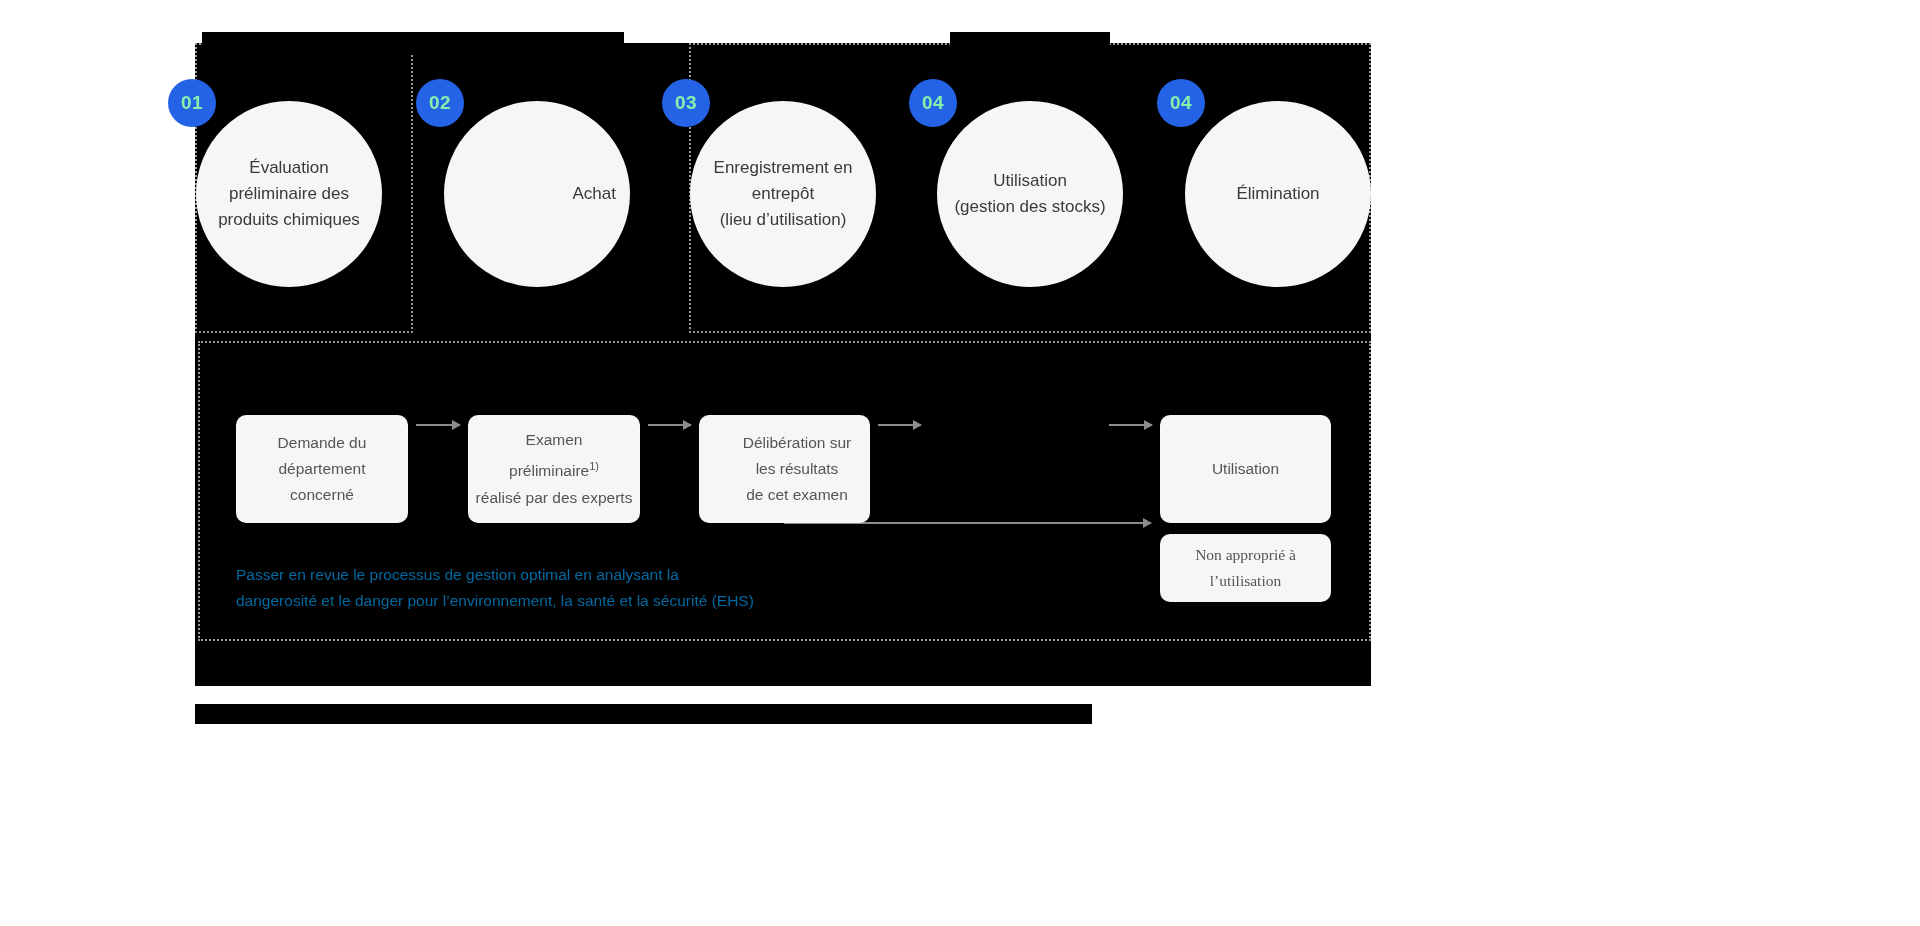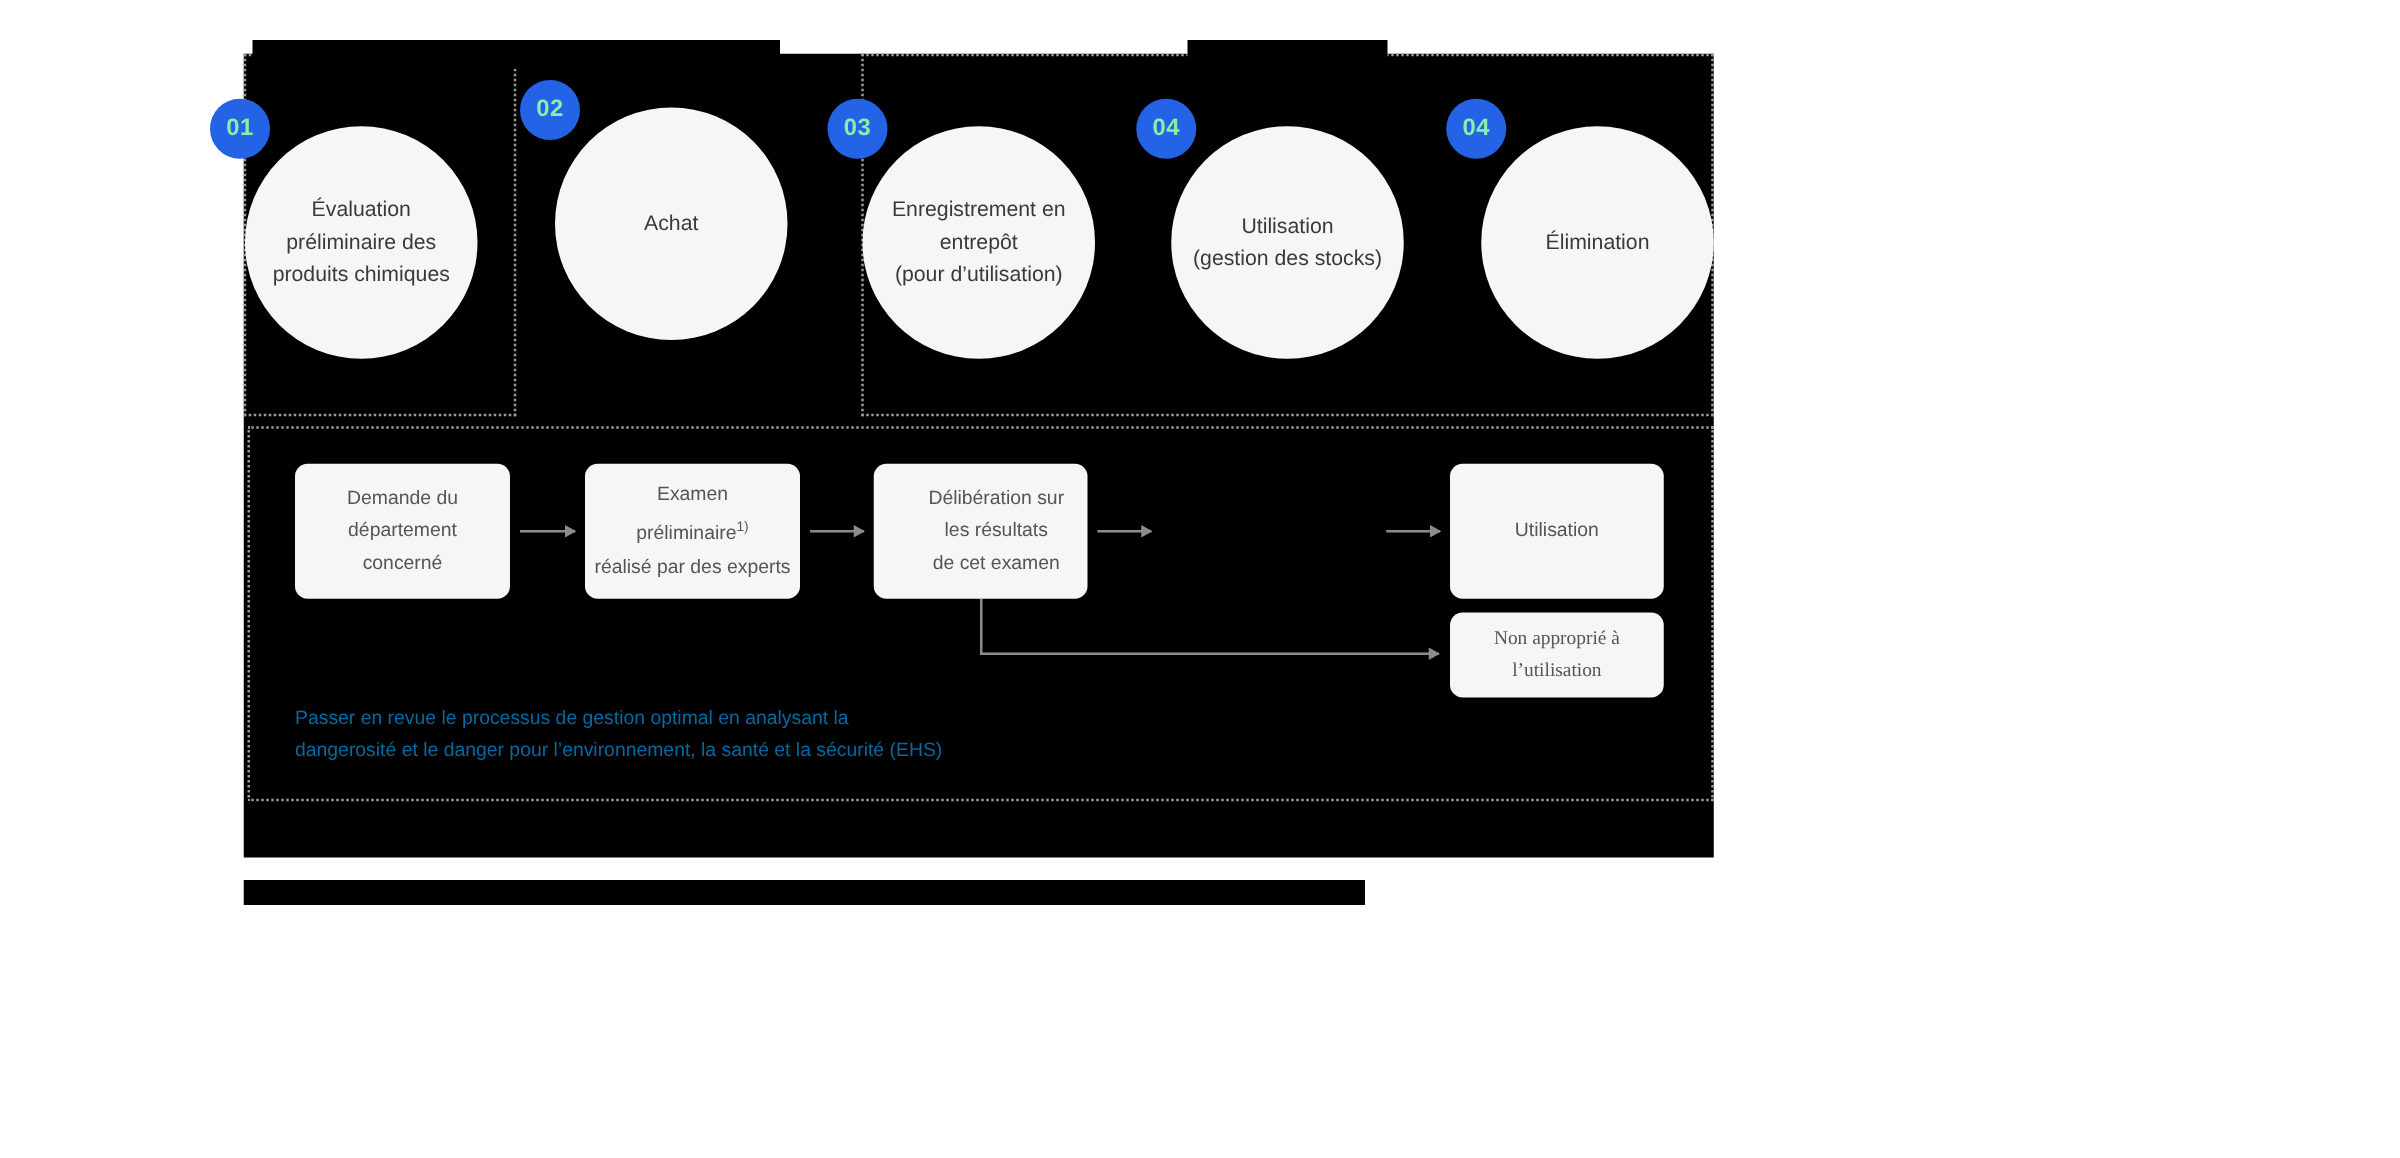--- a/index.html
+++ b/index.html
@@ -86,34 +86,35 @@
     font-size: 19px;
     font-weight: bold;
     display: flex;
     align-items: center;
     justify-content: center;
     z-index: 5;
     letter-spacing: .5px;
   }
 
   #circle-1 { left: 196px; top: 101px; }
-  #circle-2 { left: 444px; top: 86px; }
+  #circle-2 { left: 444px; top: 101px; justify-content: flex-end; }
   #circle-3 { left: 690px; top: 101px; }
   #circle-4 { left: 937px; top: 101px; }
   #circle-5 { left: 1185px; top: 101px; }
 
   
   .proc-box {
     position: absolute;
     background: #f6f6f6;
     border-radius: 10px;
     display: flex;
     align-items: center;
     justify-content: center;
     z-index: 4;
+    margin-top: 44px;
   }
   .proc-label {
     font-size: 15.5px;
     line-height: 26px;
     color: #555555;
     text-align: center;
     white-space: pre-line;
     padding: 0 6px;
   }
   .sup { font-size: 11px; vertical-align: super; }
@@ -226,21 +227,21 @@
 
   <div class="circle-step" id="circle-2">
     <div class="badge">02</div>
     <div class="circle-label">Achat</div>
   </div>
 
   <div class="circle-step" id="circle-3">
     <div class="badge">03</div>
     <div class="circle-label">Enregistrement en
 entrepôt
-(pour d’utilisation)</div>
+(lieu d’utilisation)</div>
   </div>
 
   <div class="circle-step" id="circle-4">
     <div class="badge">04</div>
     <div class="circle-label">Utilisation
 (gestion des stocks)</div>
   </div>
 
   <div class="circle-step" id="circle-5">
     <div class="badge">04</div>

